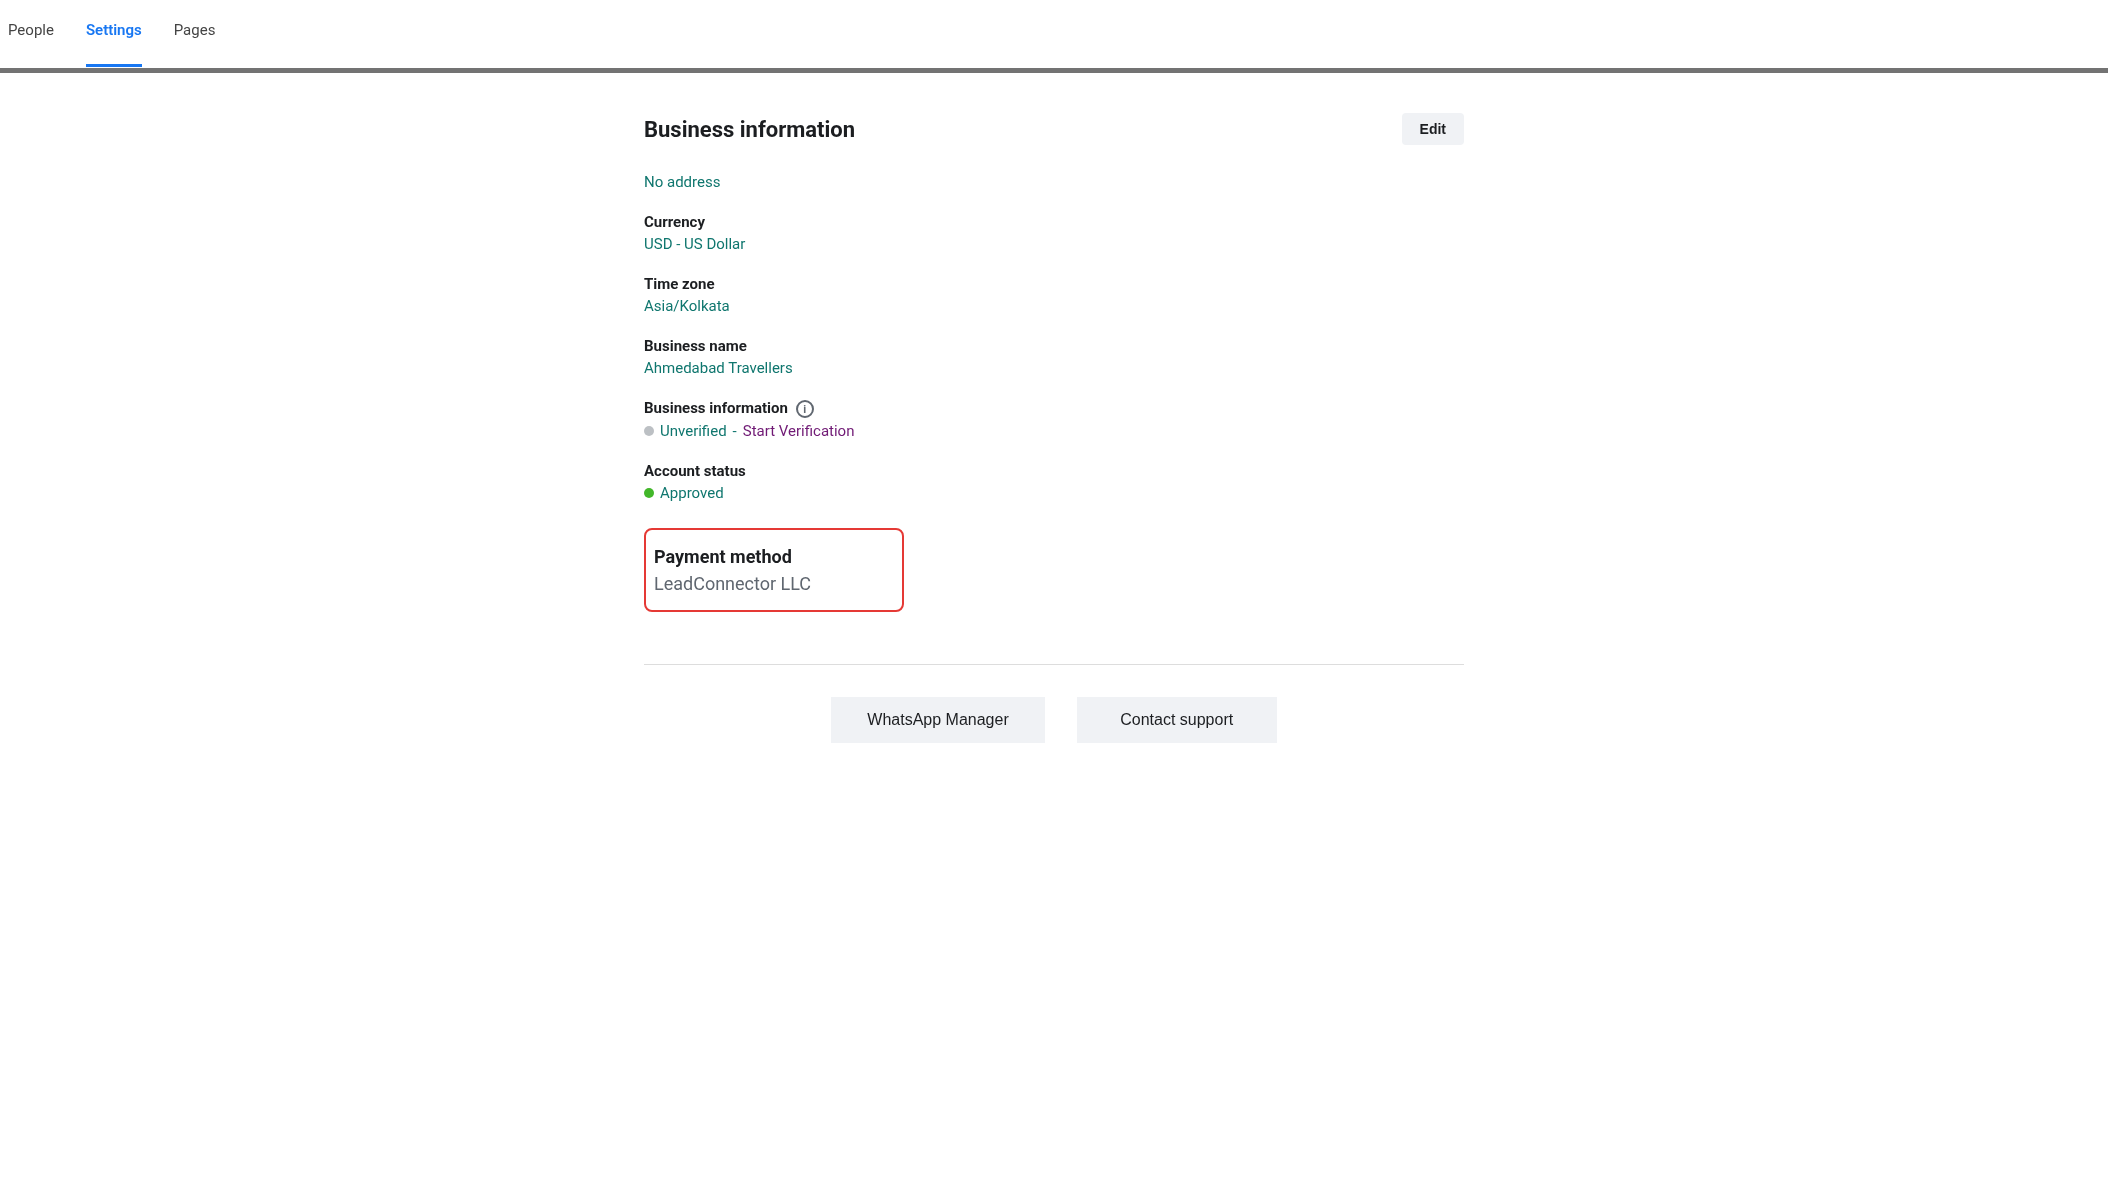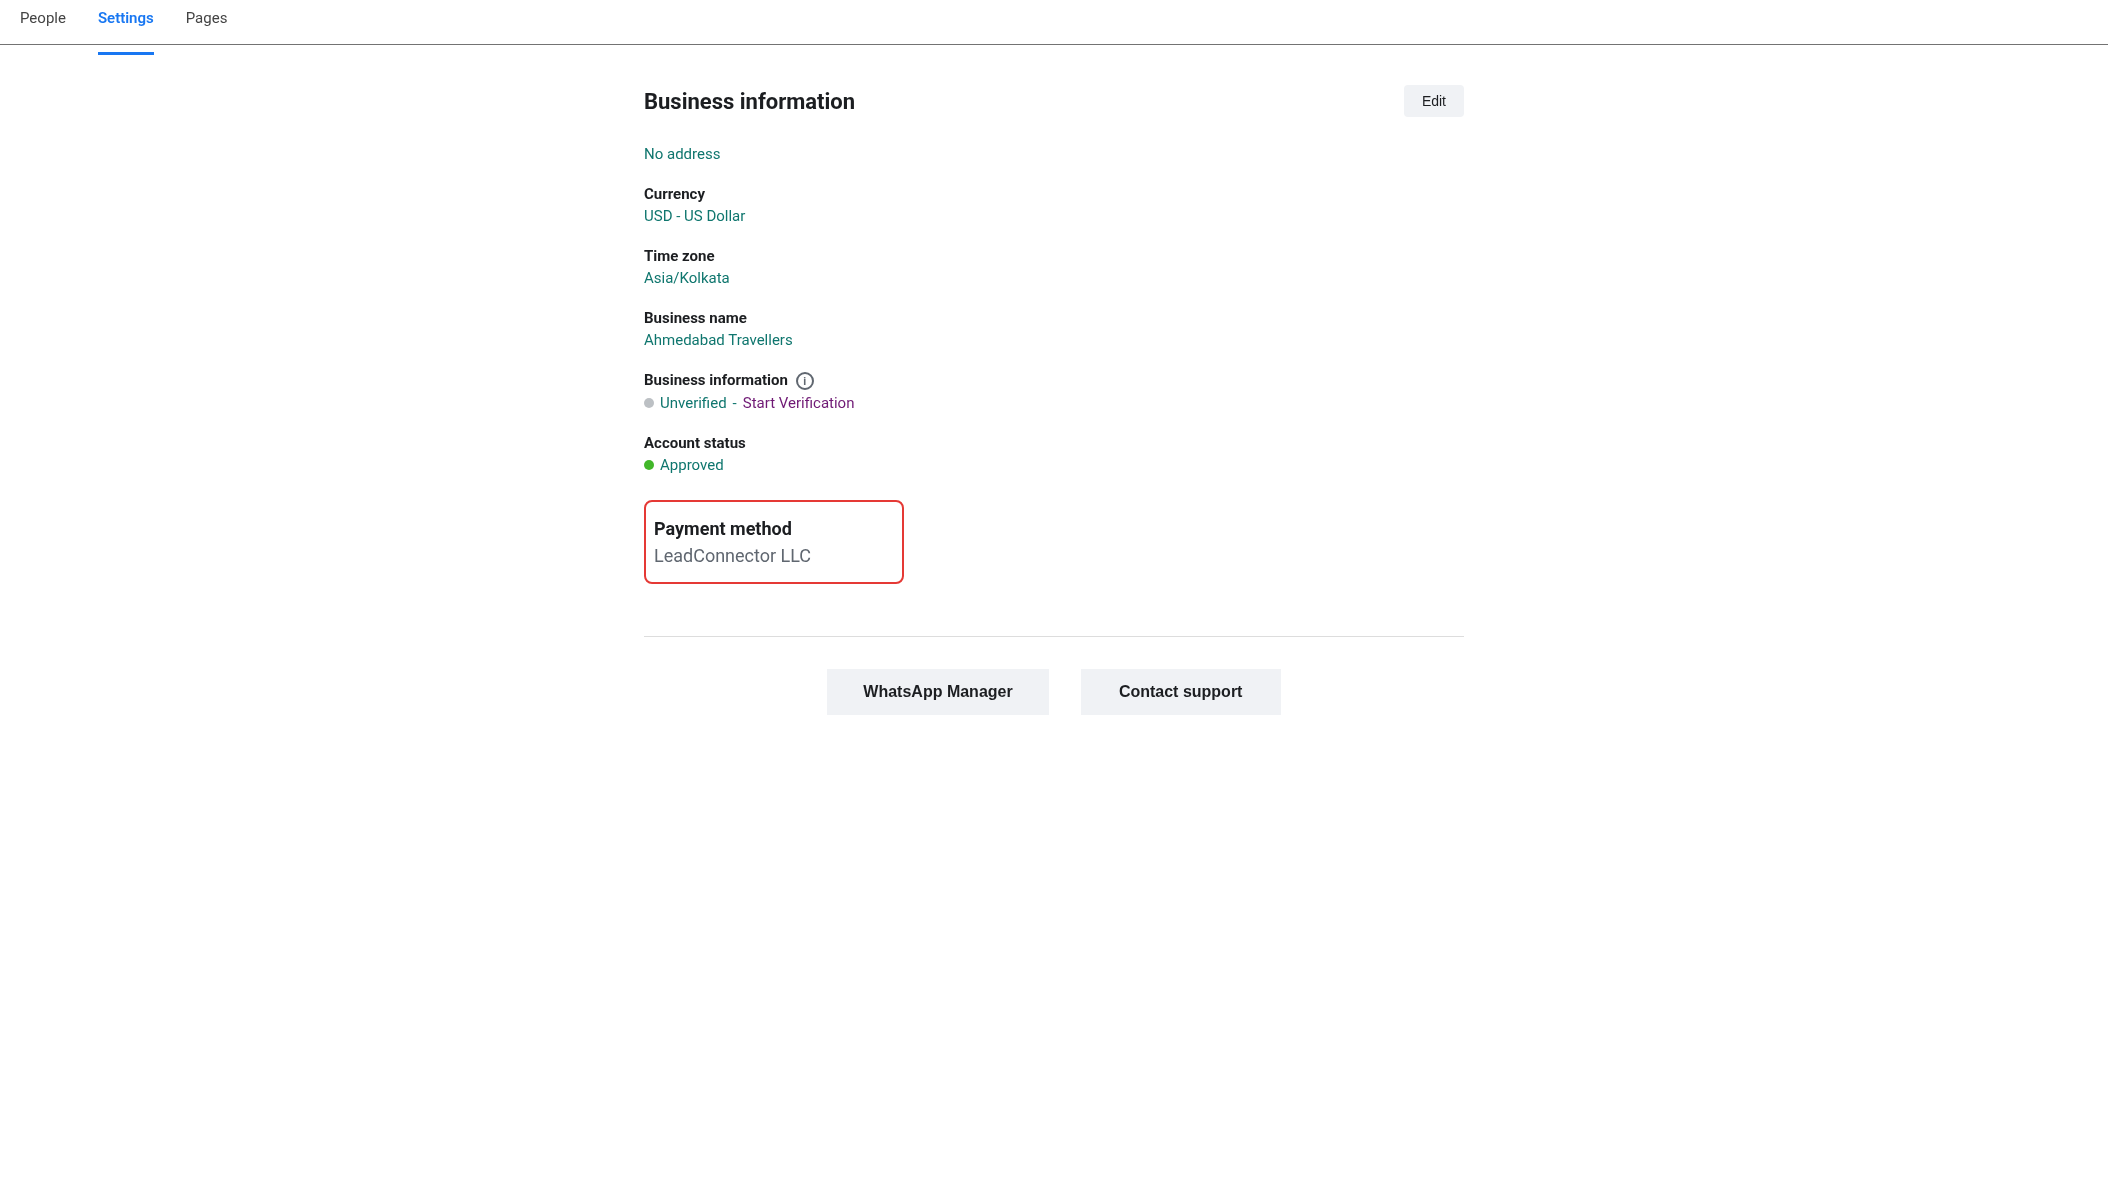--- a/index.html
+++ b/index.html
@@ -7,23 +7,23 @@
       font-family: -apple-system, BlinkMacSystemFont, 'Segoe UI', Roboto, Helvetica, Arial, sans-serif;
       background: #fff;
       color: #1c1e21;
       font-size: 15px;
     }
 
     
     .top-nav {
       display: flex;
       align-items: center;
-      padding: 0 20px;
-      border-bottom: 1px solid #737373;
-      height: 45px;
+      padding: 0 8px;
+      border-bottom: 5px solid #737373;
+      height: 73px;
       gap: 32px;
     }
     .nav-item {
       font-size: 15px;
       color: #444;
       text-decoration: none;
       cursor: pointer;
       padding-bottom: 6px;
       border-bottom: 3px solid transparent;
       line-height: 56px;
@@ -52,21 +52,21 @@
     .section-title {
       font-size: 22px;
       font-weight: 700;
     }
     .edit-button {
       background: #f0f2f5;
       border: none;
       border-radius: 4px;
       padding: 8px 18px;
       font-size: 14px;
-      font-weight: 400;
+      font-weight: 700;
       color: #1c1e21;
       cursor: pointer;
     }
 
     
     .field-row {
       margin-bottom: 22px;
     }
     .field-label {
       font-size: 15px;
@@ -156,21 +156,21 @@
       justify-content: center;
       gap: 32px;
       margin-top: 20px;
     }
     .bottom-btn {
       background: #f0f2f5;
       border: none;
       border-radius: 0;
       padding: 14px 36px;
       font-size: 16px;
-      font-weight: 700;
+      font-weight: 400;
       color: #1c1e21;
       cursor: pointer;
       min-width: 200px;
     }
   </style>
 </head>
 <body>
 
 <nav class="top-nav">
   <a class="nav-item">People</a>

